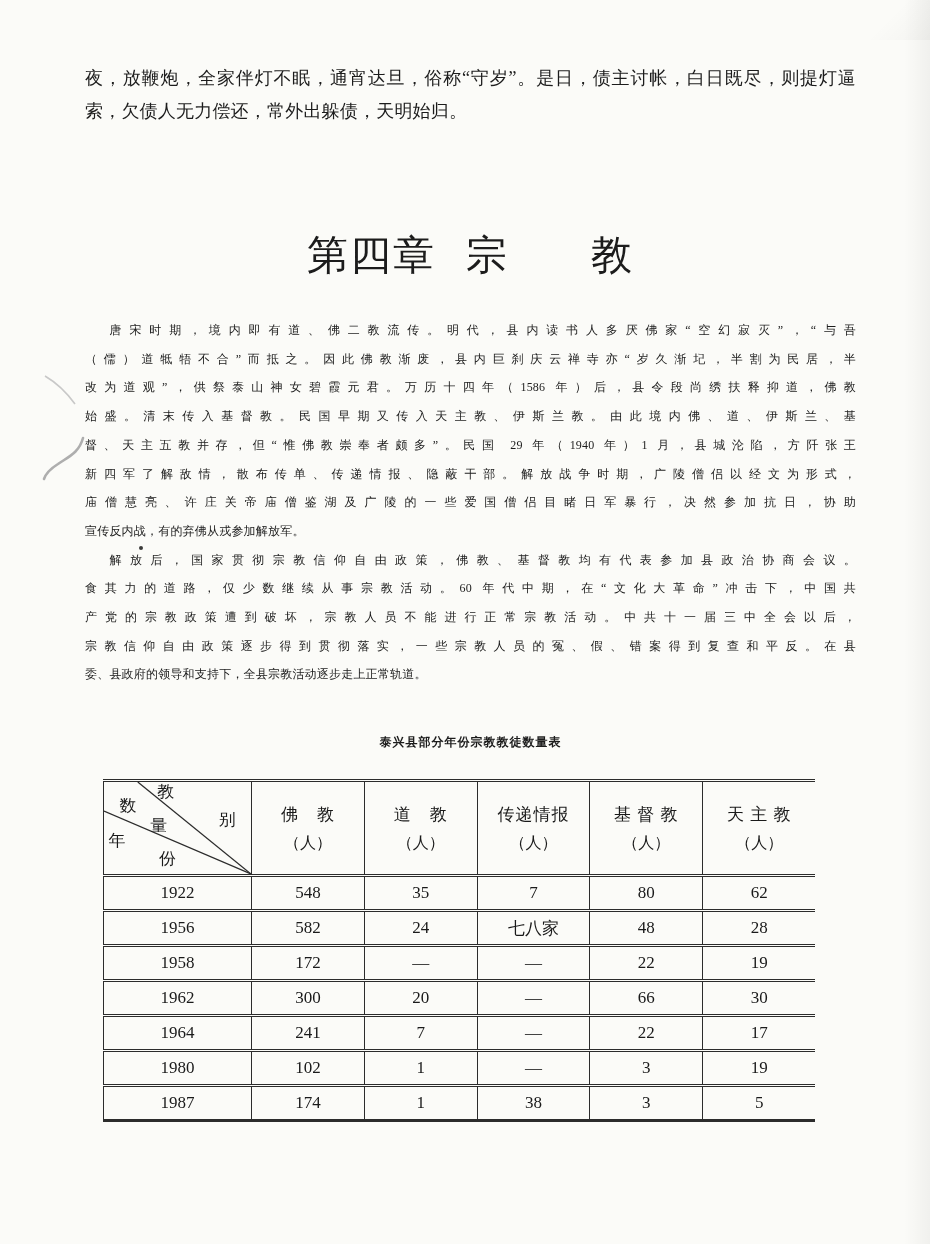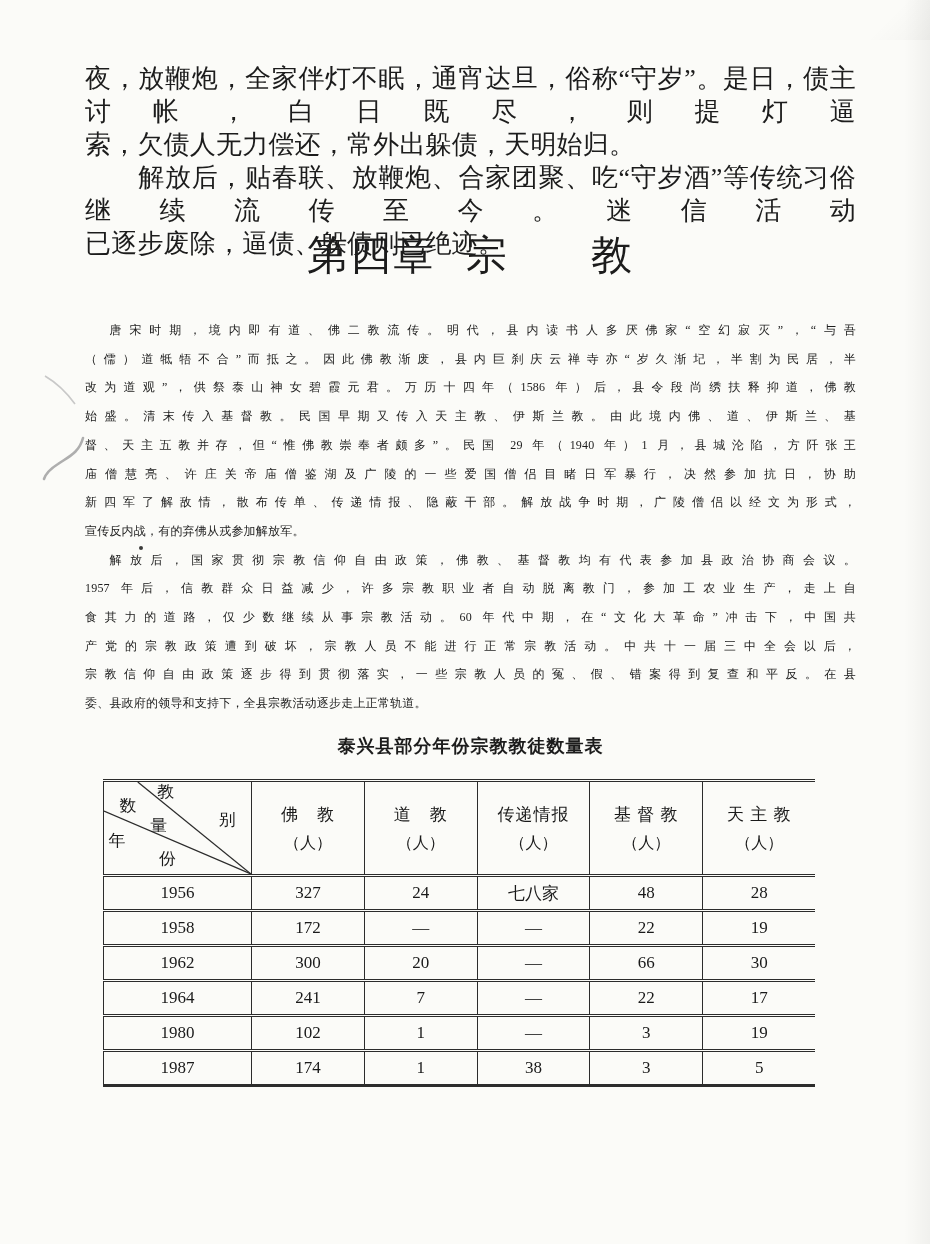--- a/index.html
+++ b/index.html
@@ -6,36 +6,36 @@
   body{
     width:930px;height:1244px;position:relative;overflow:hidden;
     background:#fbfbf8;
     font-family:"Liberation Serif","DejaVu Serif",serif;
     color:#1c1c1c;
   }
   .page{position:absolute;inset:0;}
 
   
   .textblock{position:absolute;left:85px;width:771px;}
-  #top-text{top:62px;font-size:26px;line-height:33px;}
+  #top-text{top:62px;font-size:18px;line-height:33px;}
   #main-text{top:316px;font-size:12px;line-height:28.7px;}
   .tl{text-align:justify;text-align-last:justify;letter-spacing:.2px;}
   .tl-last{text-align-last:left;}
   .indent{text-indent:2.05em;}
 
   
   #chapter{top:228px;text-align:center;font-size:41px;letter-spacing:2px;white-space:nowrap;}
   #chapter .gap-sm{margin-right:30px;}
   #chapter .gap-lg{margin-right:82px;}
 
   
   #table-title{
     top:734px;text-align:center;
     font-family:"Liberation Sans","DejaVu Sans",sans-serif;
-    font-weight:bold;font-size:18px;letter-spacing:1px;
+    font-weight:bold;font-size:12px;letter-spacing:1px;
   }
 
   
   #religion-table{
     position:absolute;left:103px;top:779px;width:712px;
     border-collapse:collapse;table-layout:fixed;
     font-size:17px;color:#1a1a1a;
   }
   #religion-table th,#religion-table td{
     padding:0;text-align:center;vertical-align:middle;font-weight:normal;
@@ -64,44 +64,39 @@
 </head>
 <body>
 
 <div class="page">
 
   <div class="textblock" id="top-text">
     <div>
         <div class="tl">夜，放鞭炮，全家伴灯不眠，通宵达旦，俗称“守岁”。是日，债主讨帐，白日既尽，则提灯逼</div>
         <div class="tl tl-last">索，欠债人无力偿还，常外出躲债，天明始归。</div>
       </div>
-    <div>
-        <div class="tl indent">解放后，贴春联、放鞭炮、合家团聚、吃“守岁酒”等传统习俗继续流传至今。迷信活动</div>
-        <div class="tl tl-last">已逐步废除，逼债、躲债则已绝迹。</div>
-      </div>
   </div>
 
   <div class="textblock" id="chapter">
     <span class="gap-sm">第四章</span><span class="gap-lg">宗</span><span>教</span>
   </div>
 
   <div class="textblock" id="main-text">
     <div>
         <div class="tl indent">唐宋时期，境内即有道、佛二教流传。明代，县内读书人多厌佛家“空幻寂灭”，“与吾</div>
         <div class="tl">（儒）道牴牾不合”而抵之。因此佛教渐废，县内巨刹庆云禅寺亦“岁久渐圮，半割为民居，半</div>
         <div class="tl">改为道观”，供祭泰山神女碧霞元君。万历十四年（1586 年）后，县令段尚绣扶释抑道，佛教</div>
         <div class="tl">始盛。清末传入基督教。民国早期又传入天主教、伊斯兰教。由此境内佛、道、伊斯兰、基</div>
         <div class="tl">督、天主五教并存，但“惟佛教崇奉者颇多”。民国 29 年（1940 年）1 月，县城沦陷，方阡张王</div>
+        <div class="tl">新四军了解敌情，散布传单、传递情报、隐蔽干部。解放战争时期，广陵僧侣以经文为形式，</div>
         <div class="tl">庙僧慧亮、许庄关帝庙僧鉴湖及广陵的一些爱国僧侣目睹日军暴行，决然参加抗日，协助</div>
-        <div class="tl">新四军了解敌情，散布传单、传递情报、隐蔽干部。解放战争时期，广陵僧侣以经文为形式，</div>
         <div class="tl tl-last">宣传反内战，有的弃佛从戎参加解放军。</div>
       </div>
     <div>
         <div class="tl indent">解放后，国家贯彻宗教信仰自由政策，佛教、基督教均有代表参加县政治协商会议。</div>
-        <div class="tl">1957 年后，信教群众日益减少，许多宗教职业者自动脱离教门，参加工农业生产，走上自</div>
         <div class="tl">食其力的道路，仅少数继续从事宗教活动。60 年代中期，在“文化大革命”冲击下，中国共</div>
         <div class="tl">产党的宗教政策遭到破坏，宗教人员不能进行正常宗教活动。中共十一届三中全会以后，</div>
         <div class="tl">宗教信仰自由政策逐步得到贯彻落实，一些宗教人员的冤、假、错案得到复查和平反。在县</div>
         <div class="tl tl-last">委、县政府的领导和支持下，全县宗教活动逐步走上正常轨道。</div>
       </div>
   </div>
 
   <div class="textblock" id="table-title">泰兴县部分年份宗教教徒数量表</div>
 
   <table id="religion-table">
@@ -145,23 +140,31 @@
             <div class="hdr-unit">（人）</div>
           </th>
           <th>
             <div class="hdr-name">天 主 教</div>
             <div class="hdr-unit">（人）</div>
           </th>
         </tr>
     </thead>
     <tbody>
 
+    <tr>
+          <th>1922</th>
+          <td>548</td>
+          <td>35</td>
+          <td>7</td>
+          <td>80</td>
+          <td>62</td>
+        </tr>
         <tr>
           <th>1956</th>
-          <td>327</td>
+          <td>582</td>
           <td>24</td>
           <td>七八家</td>
           <td>48</td>
           <td>28</td>
         </tr>
         <tr>
           <th>1958</th>
           <td>172</td>
           <td>—</td>
           <td>—</td>

